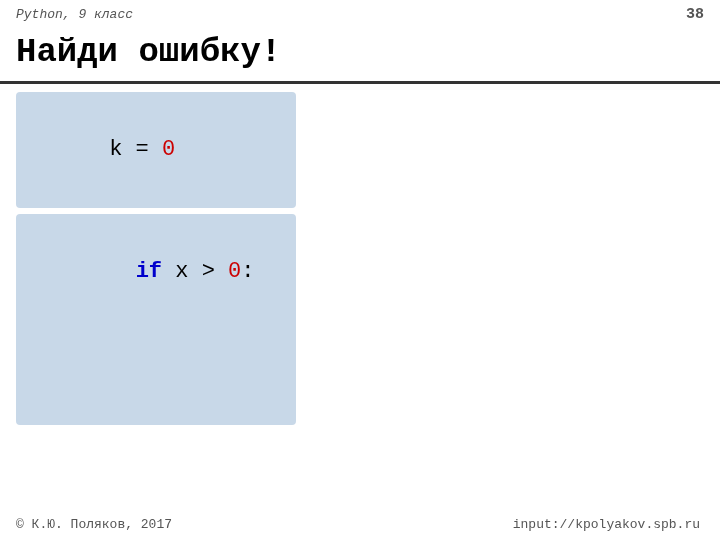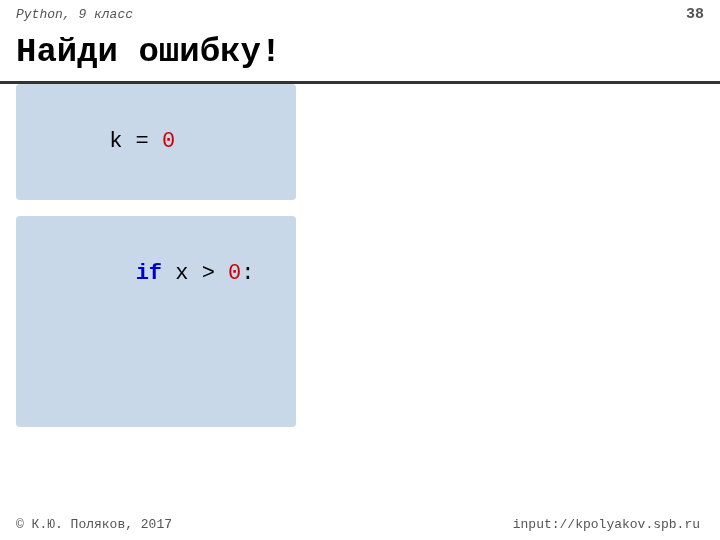--- a/index.html
+++ b/index.html
@@ -30,40 +30,40 @@
     .header-page {
       font-size: 15px;
       color: #555;
       font-weight: bold;
     }
 
     
     .title-section {
       padding: 6px 4px 10px 16px;
       border-bottom: 3px solid #333;
-      margin-bottom: 0;
+      margin-bottom: 8px;
     }
 
     .main-title {
       font-size: 34px;
       font-weight: bold;
       color: #000;
     }
 
     
     .code-area {
       padding: 0 16px;
       position: relative;
     }
 
     .code-block-top {
       background: #c8d8e8;
       border-radius: 4px;
       padding: 10px 14px;
-      margin-bottom: 10px;
+      margin-bottom: 0;
       display: inline-block;
       min-width: 280px;
     }
 
     .code-block-main {
       background: #c8d8e8;
       border-radius: 4px;
       padding: 10px 14px;
       display: inline-block;
       min-width: 280px;

